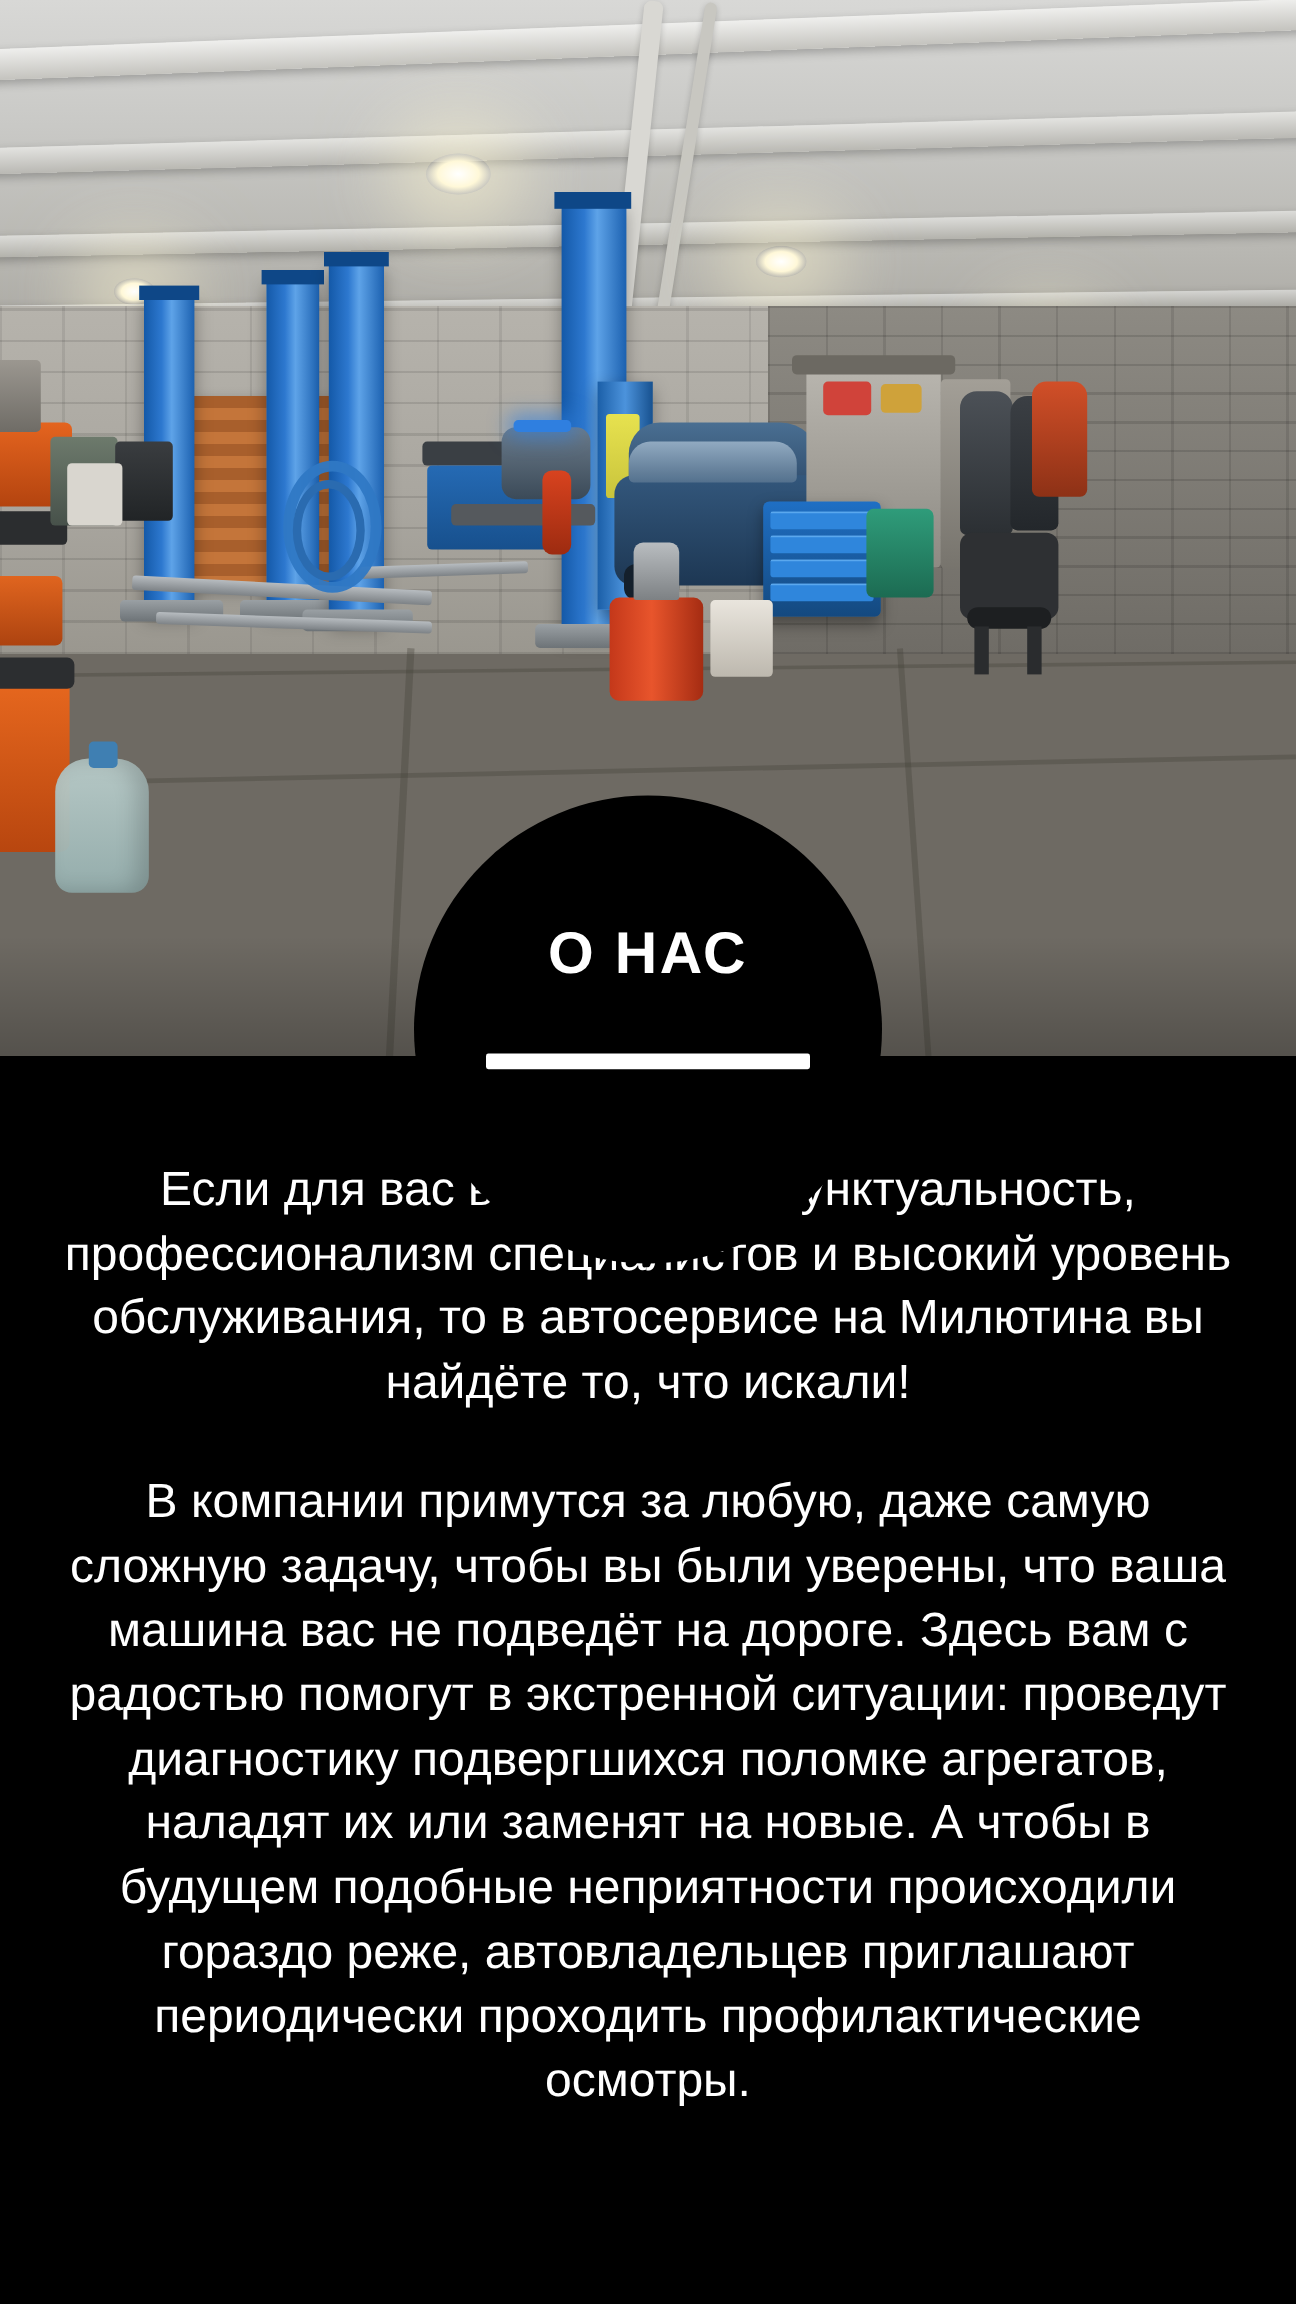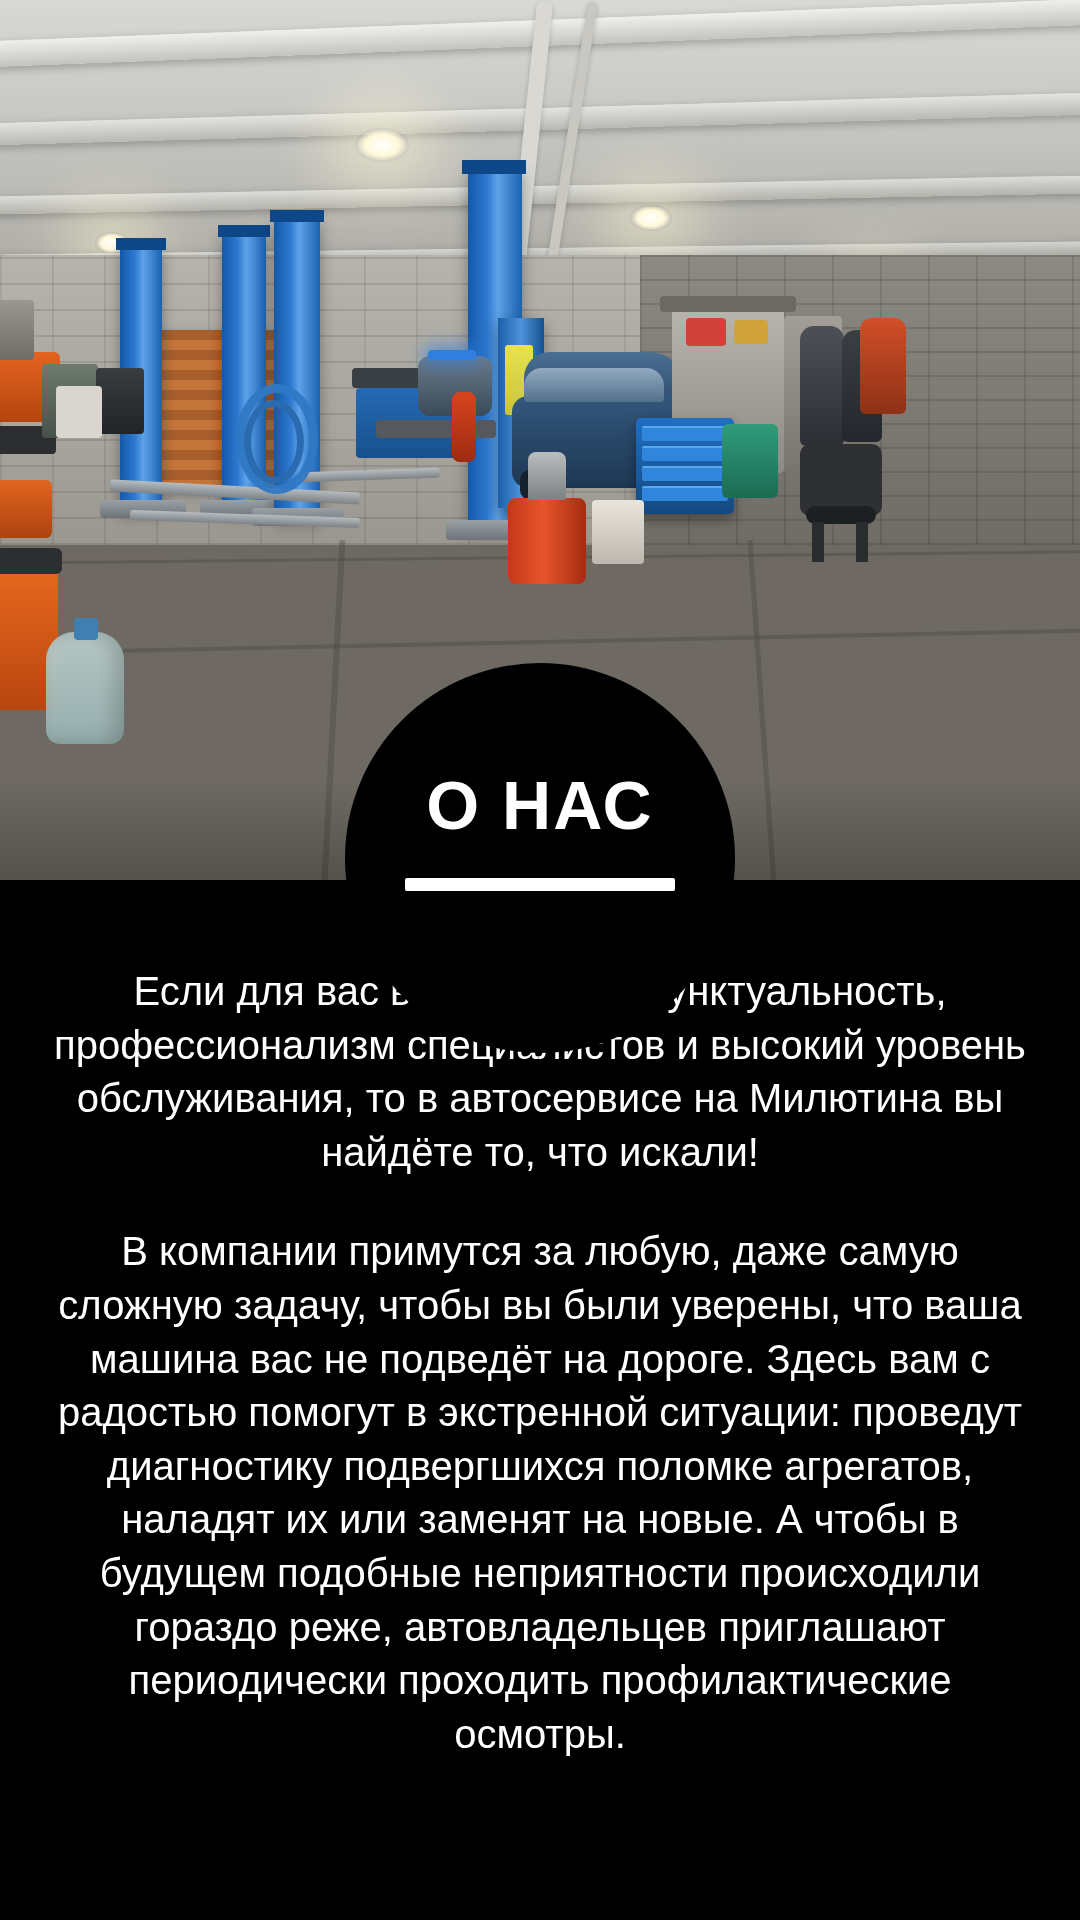--- a/index.html
+++ b/index.html
@@ -188,21 +188,21 @@
     border-radius: 50%;
     z-index: 5;
   }
   .badge-title {
     position: absolute;
     left: 0;
     top: 108px;
     width: 390px;
     text-align: center;
     color: #ffffff;
-    font-size: 68px;
+    font-size: 49px;
     font-weight: bold;
     letter-spacing: 2px;
     line-height: 1;
   }
   .badge-rule {
     position: absolute;
     left: 50%;
     transform: translateX(-50%);
     top: 215px;
     width: 270px;

